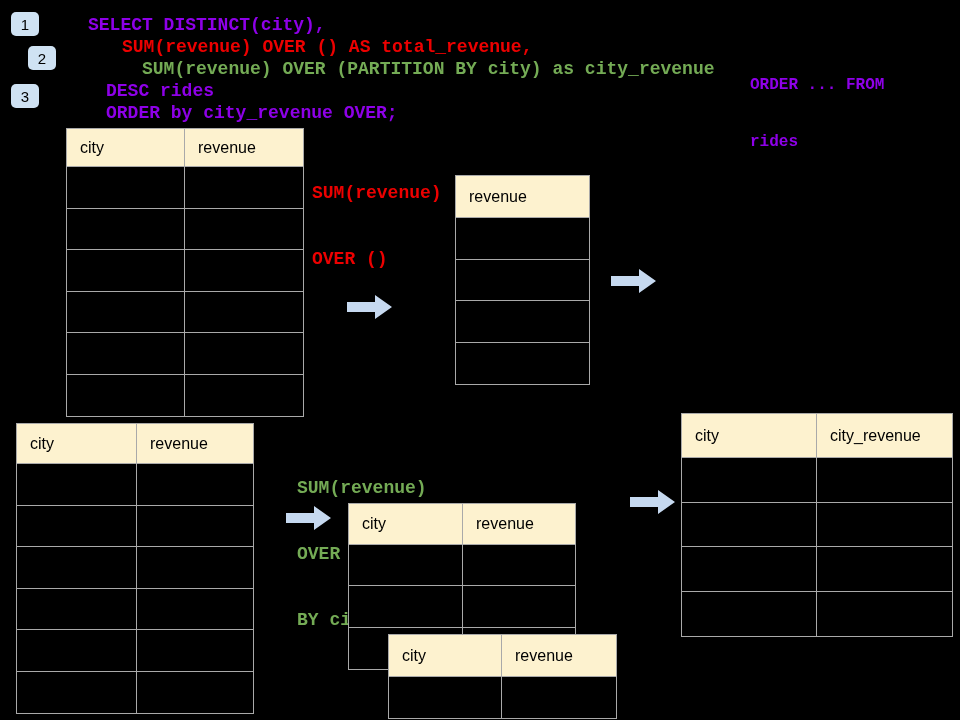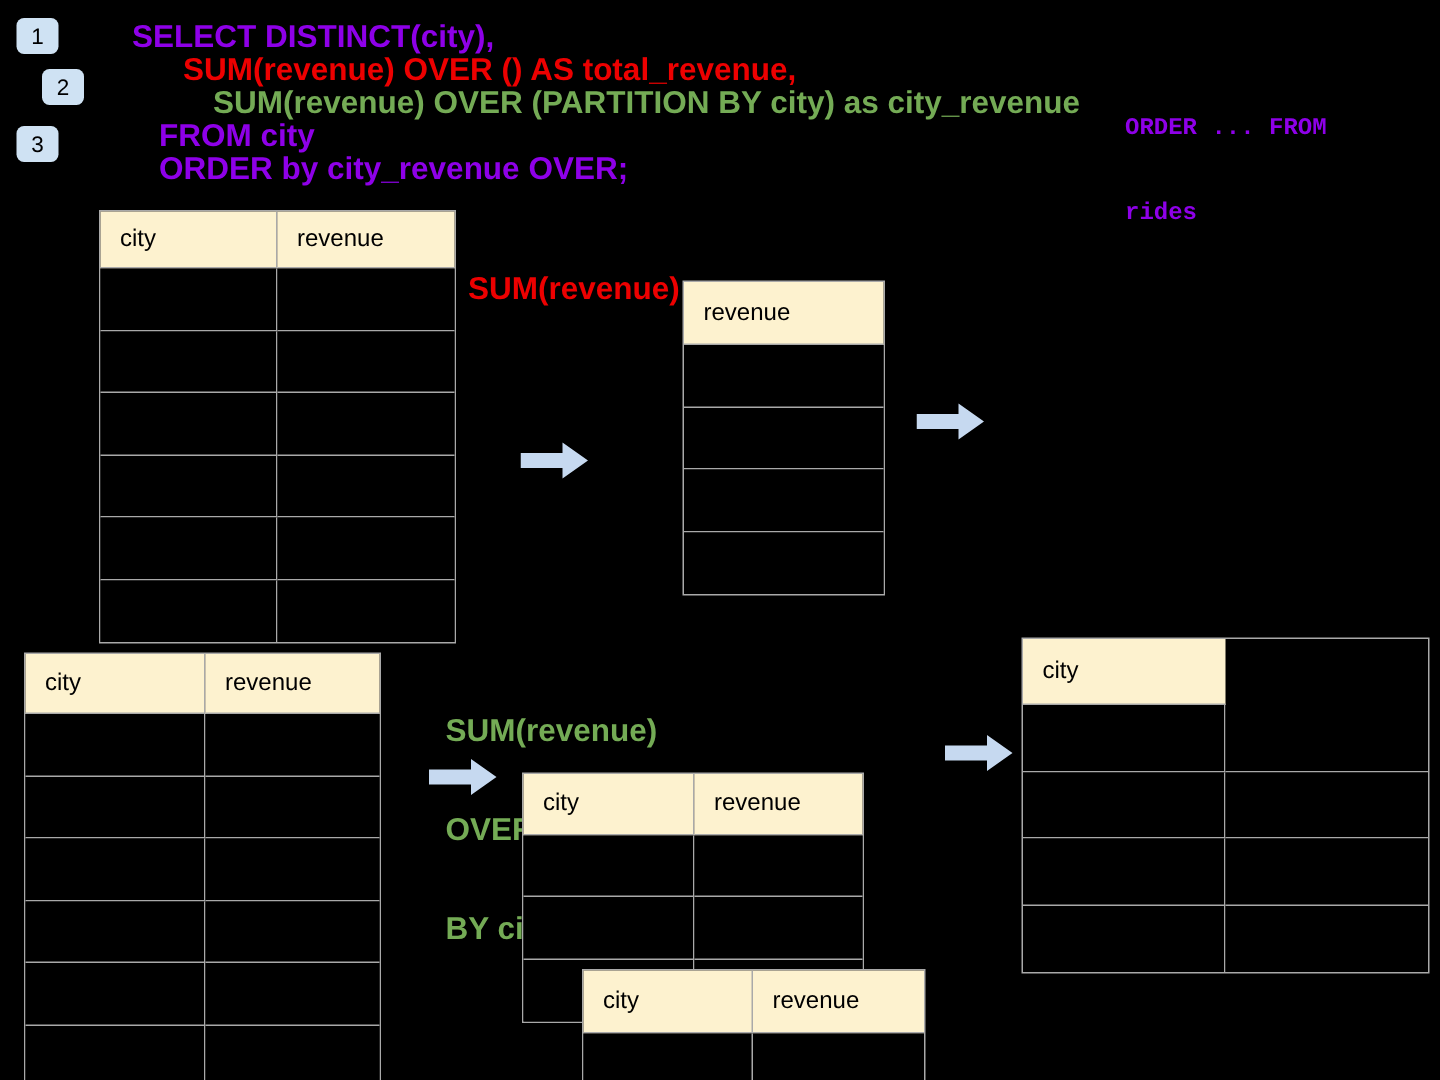--- a/index.html
+++ b/index.html
@@ -8,38 +8,38 @@
     --border:#a9a9a9; --background:#000000;
   }
   html,body{margin:0;padding:0;}
   body{
     width:960px;height:720px;background:var(--background);
     position:relative;overflow:hidden;
     font-family:"Liberation Sans",sans-serif;
   }
   .abs{position:absolute;}
   .code{
-    font-family:Liberation Sans, sans-serif;
-    font-weight:bold;font-size:21px;line-height:22px;white-space:pre;
+    font-family:Liberation Mono, monospace;
+    font-weight:bold;font-size:18px;line-height:22px;white-space:pre;
   }
   .code-sm{
     font-family:"Liberation Mono","DejaVu Sans Mono",monospace;
     font-weight:bold;font-size:16px;line-height:19px;white-space:pre;
   }
   .c-purple{color:var(--purple);}
   .c-red{color:var(--red);}
   .c-green{color:var(--green);margin-left:20px;}
   .badge{
     background:var(--badge_fill);color:#000;border-radius:5px;
     width:28px;height:24px;display:flex;align-items:center;justify-content:center;
     font-size:15px;
   }
   .tbl{
     position:absolute;border:1px solid var(--border);
-    box-sizing:content-box;background:#000;margin-top:12px;
+    box-sizing:content-box;background:#000;
   }
   .thead{display:flex;}
   .th{
     box-sizing:border-box;background:var(--header_fill);color:#000;
     border-right:1px solid var(--border);border-bottom:1px solid var(--border);
     font-size:16px;padding-left:13px;display:flex;align-items:center;
     flex:0 0 auto;
   }
   .th:last-child{border-right:none;}
   .trow{display:flex;}
@@ -54,30 +54,31 @@
 </head>
 <body>
 
 <div class="abs badge" style="left:11px;top:12px">1</div>
 <div class="abs badge" style="left:28px;top:46px">2</div>
 <div class="abs badge" style="left:11px;top:84px">3</div>
 
 <div class="abs code c-purple" style="left:88px;top:14px">SELECT DISTINCT(city),</div>
 <div class="abs code c-red" style="left:122px;top:36px">SUM(revenue) OVER () AS total_revenue,</div>
 <div class="abs code c-green" style="left:122px;top:58px">SUM(revenue) OVER (PARTITION BY city) as city_revenue</div>
-<div class="abs code c-purple" style="left:106px;top:80px">FROM city</div>
+<div class="abs code c-purple" style="left:106px;top:80px">DESC rides</div>
 <div class="abs code c-purple" style="left:106px;top:102px">ORDER by city_revenue OVER;</div>
 
 <div class="abs code-sm c-purple" style="left:750px;top:38px">
   <div>ORDER ... FROM</div>
   <div>rides</div>
 </div>
 
 <div class="abs code c-red" style="left:312px;top:138px">
   <div>SUM(revenue)</div>
+  <div>OVER ()</div>
 </div>
 
 <div class="abs code c-green" style="left:277px;top:433px">
   <div>SUM(revenue)</div>
   <div>OVER (PARTITION</div>
   <div>BY city)</div>
 </div>
 
 <div class="tbl" style="left:66px;top:128px;width:236px">
   <div class="thead" style="height:38px">
@@ -219,20 +220,21 @@
 
 <div class="abs" style="left:630px;top:489px">
   <svg class="arrow" width="46" height="26" viewBox="0 0 46 26">
       <polygon points="0,8 28,8 28,1 45,13 28,25 28,18 0,18" fill="var(--arrow_fill)"></polygon>
     </svg>
 </div>
 
 <div class="tbl" style="left:681px;top:413px;width:270px">
   <div class="thead" style="height:44px">
     <div class="th" style="width:135px;height:44px">city</div>
+    <div class="th" style="width:135px;height:44px">city_revenue</div>
   </div>
   <div class="tbody">
       <div class="trow">
         <div class="td" style="width: 135px; height: 44.5px;"></div>
         <div class="td" style="width: 135px; height: 44.5px;"></div>
       </div>
       <div class="trow">
         <div class="td" style="width: 135px; height: 44.5px;"></div>
         <div class="td" style="width: 135px; height: 44.5px;"></div>
       </div>

